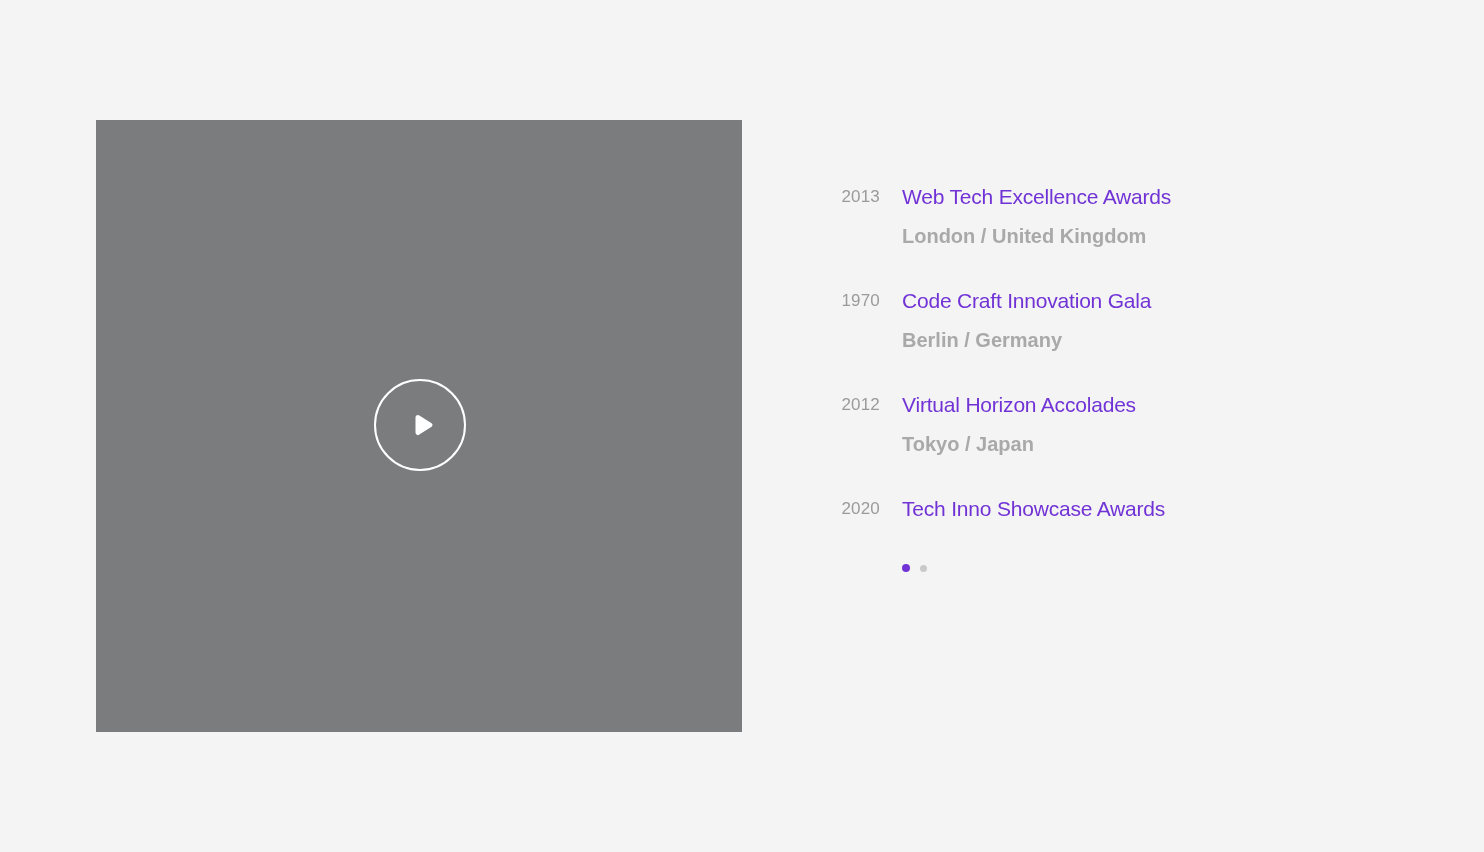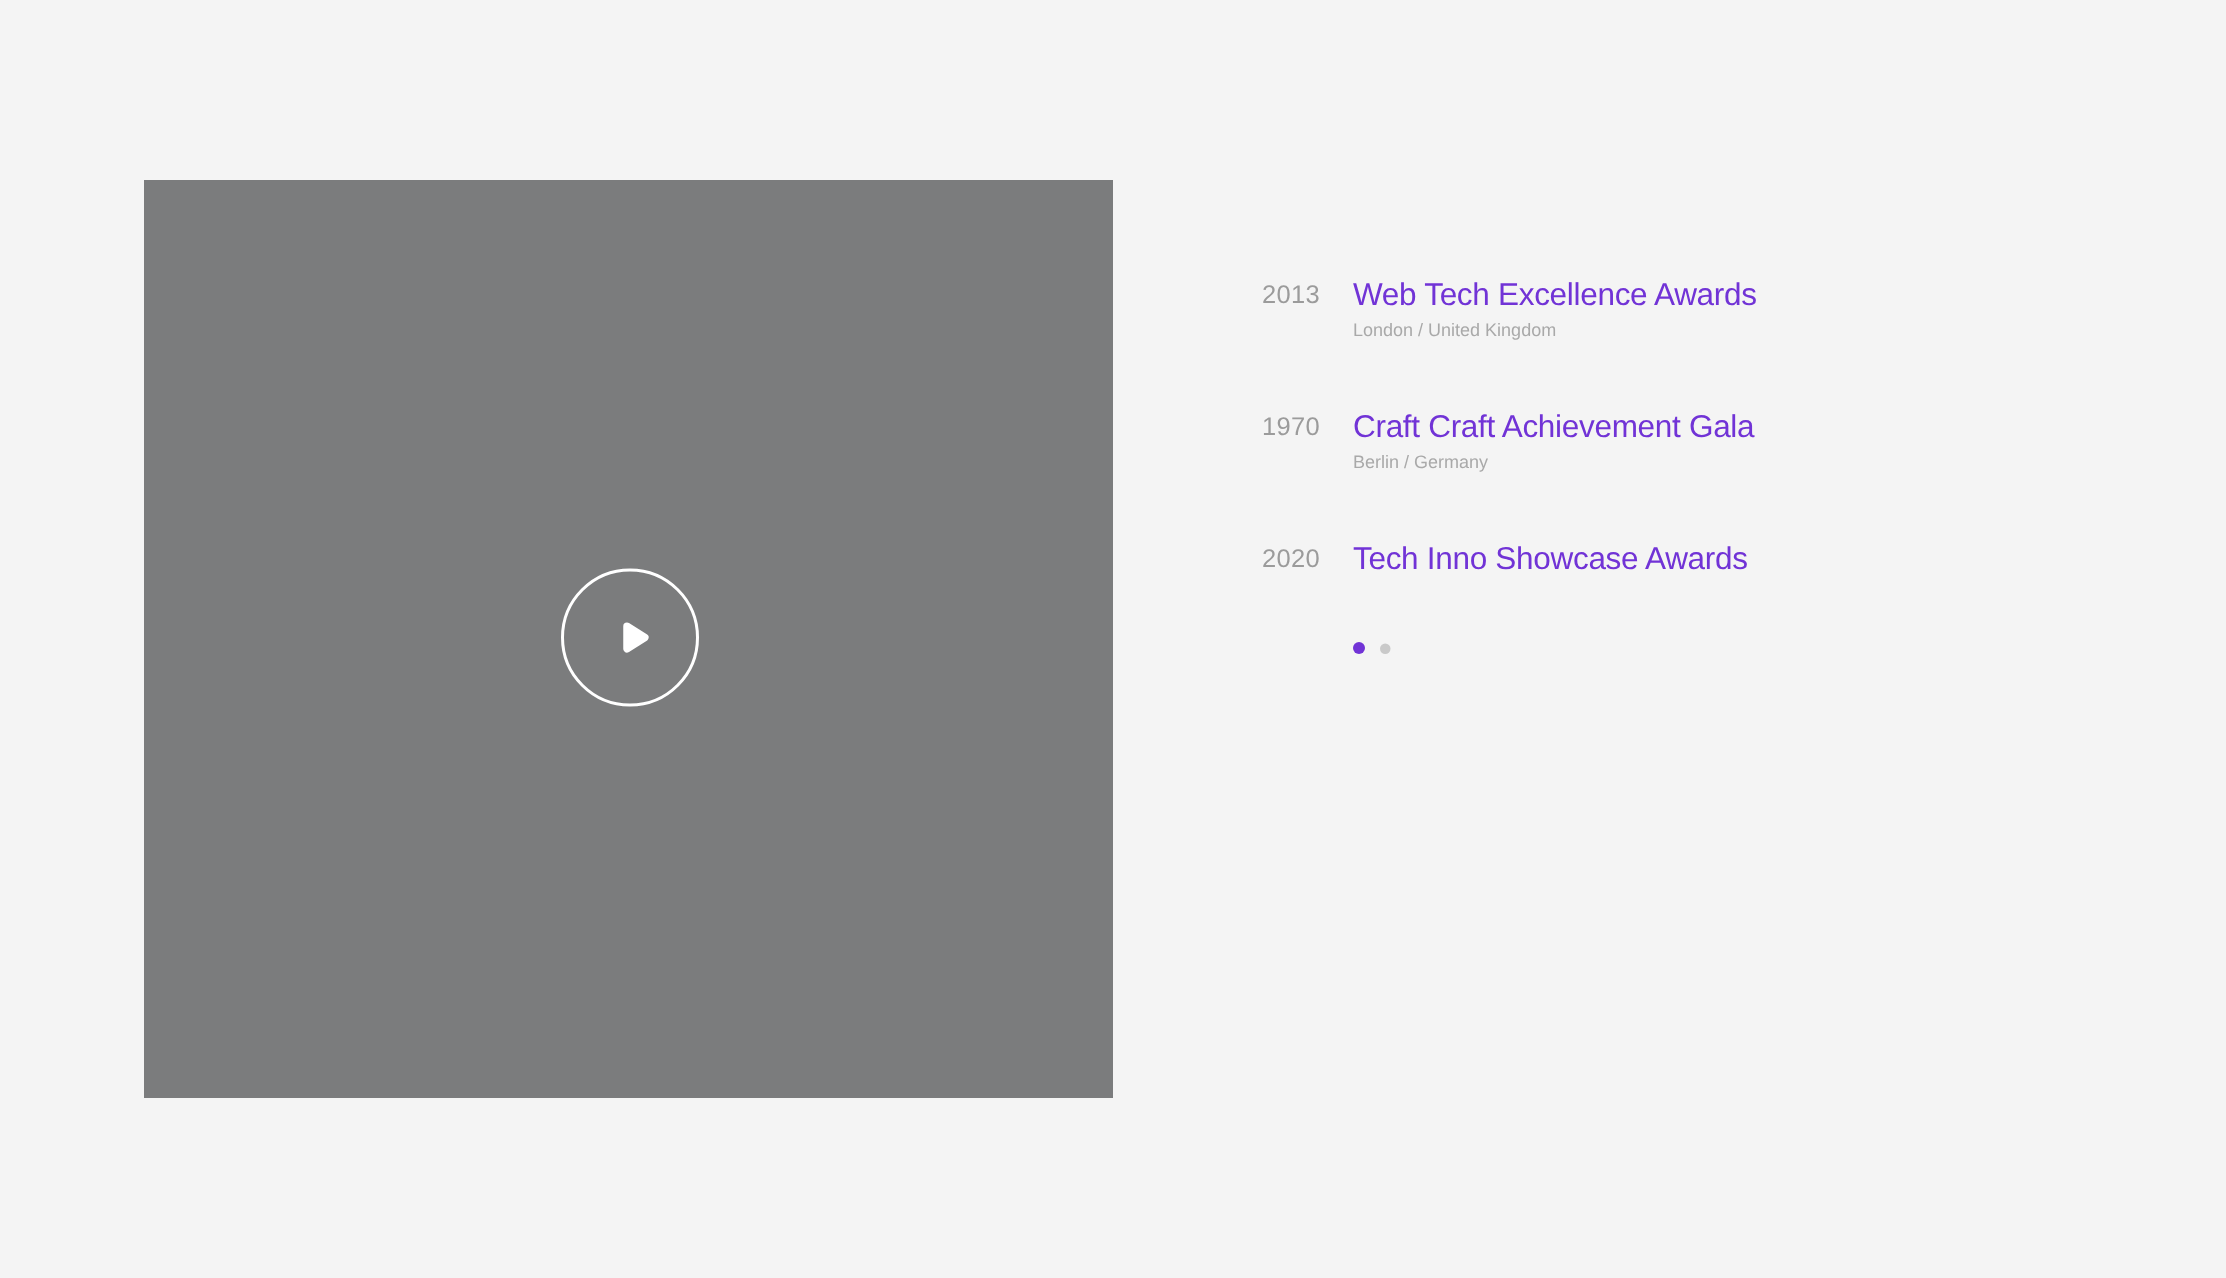--- a/index.html
+++ b/index.html
@@ -72,23 +72,25 @@
     font-size: 21px;
     line-height: 26px;
     font-weight: 400;
     color: #7133d6;
     letter-spacing: -0.2px;
     cursor: pointer;
     text-decoration: none;
   }
   .award-location {
     grid-column: 2;
-    font-size: 12px;
+    margin-top: 16px;
+    font-size: 20px;
     line-height: 20px;
     color: #a9a9a9;
+    font-weight: bold;
   }
 
   
   .pagination {
     margin-top: 26px;
     padding-left: 62px;
     display: flex;
     align-items: center;
     gap: 10px;
   }
@@ -124,24 +126,29 @@
 
     <div class="award-item">
       <div class="award-year">2013</div>
       <a class="award-title">Web Tech Excellence Awards</a>
       <div class="award-location">London / United Kingdom</div>
     </div>
 
 
     <div class="award-item">
       <div class="award-year">1970</div>
-      <a class="award-title">Craft Craft Achievement Gala</a>
+      <a class="award-title">Code Craft Innovation Gala</a>
       <div class="award-location">Berlin / Germany</div>
     </div>
 
+    <div class="award-item">
+      <div class="award-year">2012</div>
+      <a class="award-title">Virtual Horizon Accolades</a>
+      <div class="award-location">Tokyo / Japan</div>
+    </div>
 
     <div class="award-item">
       <div class="award-year">2020</div>
       <a class="award-title">Tech Inno Showcase Awards</a>
     </div>
 
     <div class="pagination">
       <span class="dot active"></span>
       <span class="dot"></span>
     </div>

